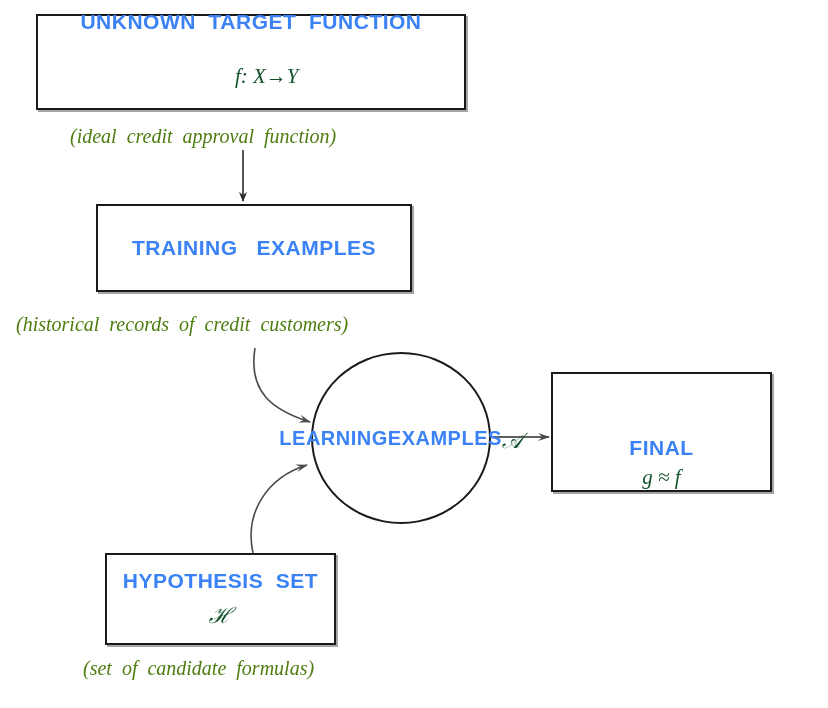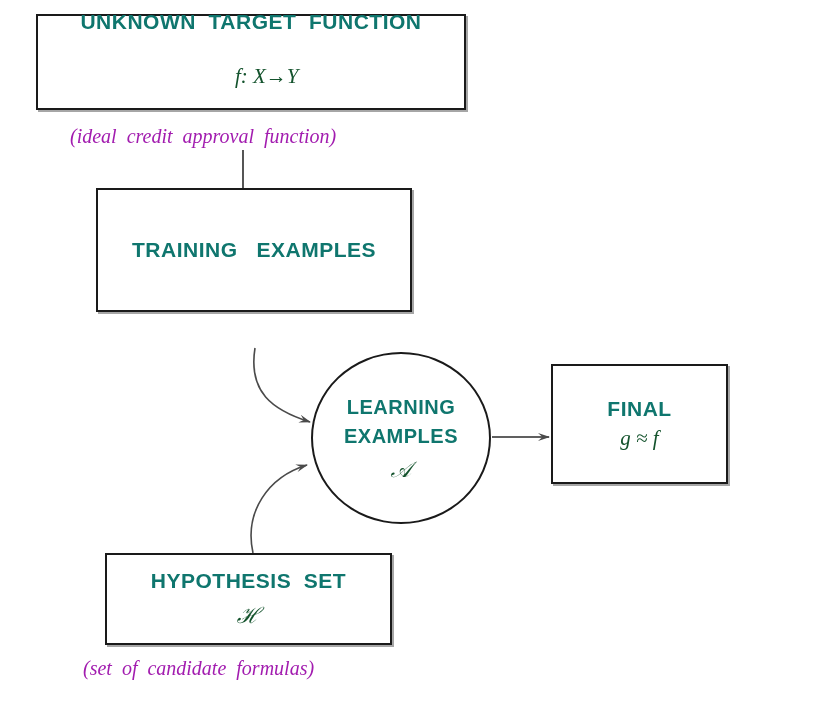--- a/index.html
+++ b/index.html
@@ -33,26 +33,26 @@
     align-items: center;
     justify-content: center;
   }
   .node-circle {
     position: absolute;
     box-sizing: border-box;
     border: 2px solid #1a1a1a;
     border-radius: 50%;
     background: #ffffff;
     display: flex;
-    flex-direction: column;
+    flex-direction: row;
     align-items: center;
     justify-content: center;
   }
   .node-title {
-    color: #0f766e;
+    color: #3b82f6;
     font-weight: bold;
     font-size: 21px;
     letter-spacing: 0.5px;
     white-space: pre;
     text-align: center;
     line-height: 1.12;
   }
   .node-title.circle-title {
     font-size: 20px;
     line-height: 1.45;
@@ -79,21 +79,21 @@
   .node-sub .sub-idx {
     font-size: 13px;
     vertical-align: sub;
   }
   .node-sub .it {
     font-family: "Liberation Serif", serif;
     font-style: italic;
   }
   .caption {
     position: absolute;
-    color: #a21caf;
+    color: #4d7c0f;
     font-family: "Liberation Serif", serif;
     font-style: italic;
     font-size: 20px;
     white-space: pre;
   }
 </style>
 </head>
 <body>
 
 <div id="canvas">
@@ -119,37 +119,38 @@
 
   <div class="node-box" style="left:36px; top:14px; width:430px; height:96px;">
     <div class="node-title">UNKNOWN  TARGET  FUNCTION</div>
     <div class="node-sub">
       <span>f: </span><span>X</span><span>→</span><span>Y</span>
     </div>
   </div>
 
   <div class="caption" style="left:70px; top:125px;">(ideal  credit  approval  function)</div>
 
-  <div class="node-box" style="left:96px; top:188px; width:316px; height:124px;">
+  <div class="node-box" style="left:96px; top:204px; width:316px; height:88px;">
     <div class="node-title">TRAINING   EXAMPLES</div>
   </div>
 
+  <div class="caption" style="left:16px; top:313px;">(historical  records  of  credit  customers)</div>
 
   <div class="node-circle" style="left:311px; top:352px; width:180px; height:172px;">
     <div class="node-title circle-title">LEARNING</div>
     <div class="node-title circle-title">EXAMPLES</div>
     <div class="node-sub script">𝒜</div>
   </div>
 
-  <div class="node-box" style="left:551px; top:364px; width:177px; height:120px;">
+  <div class="node-box" style="left:551px; top:372px; width:221px; height:120px;justify-content:flex-end;">
     <div class="node-title">FINAL</div>
     <div class="node-sub">g ≈ f</div>
   </div>
 
 
-  <div class="node-box" style="left:105px; top:553px; width:287px; height:92px;">
+  <div class="node-box" style="left:105px; top:553px; width:231px; height:92px;">
     <div class="node-title">HYPOTHESIS  SET</div>
     <div class="node-sub script">ℋ</div>
   </div>
 
   <div class="caption" style="left:83px; top:657px;">(set  of  candidate  formulas)</div>
 
 </div>
 
 </body></html>

